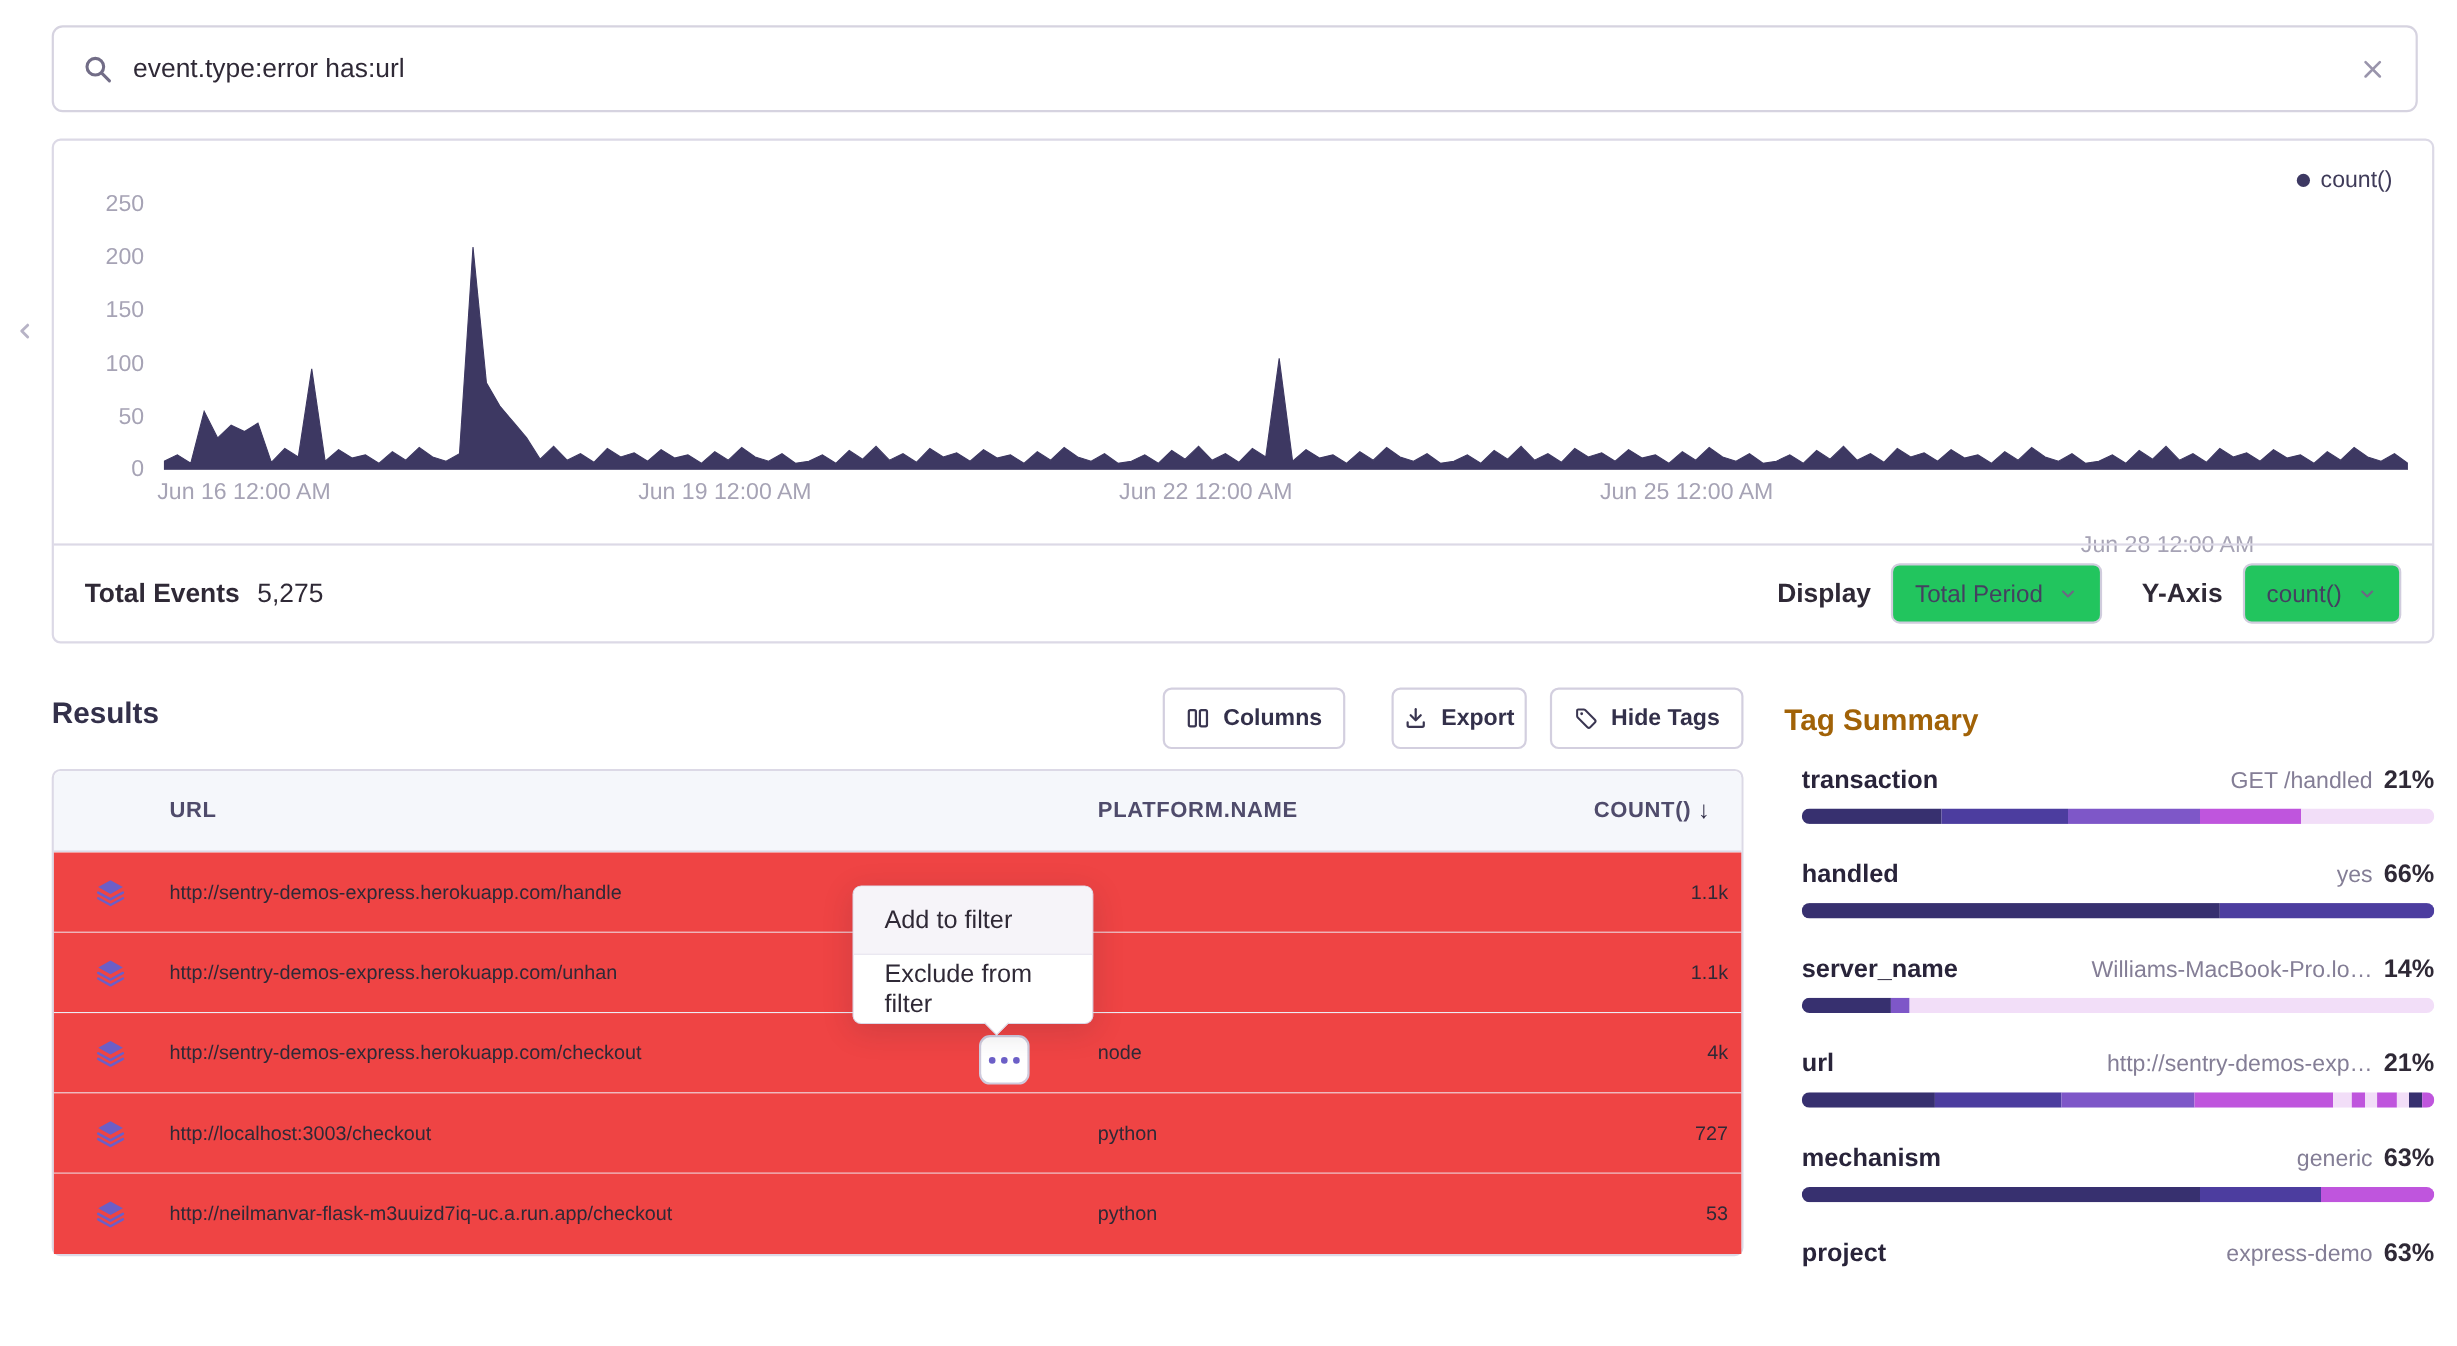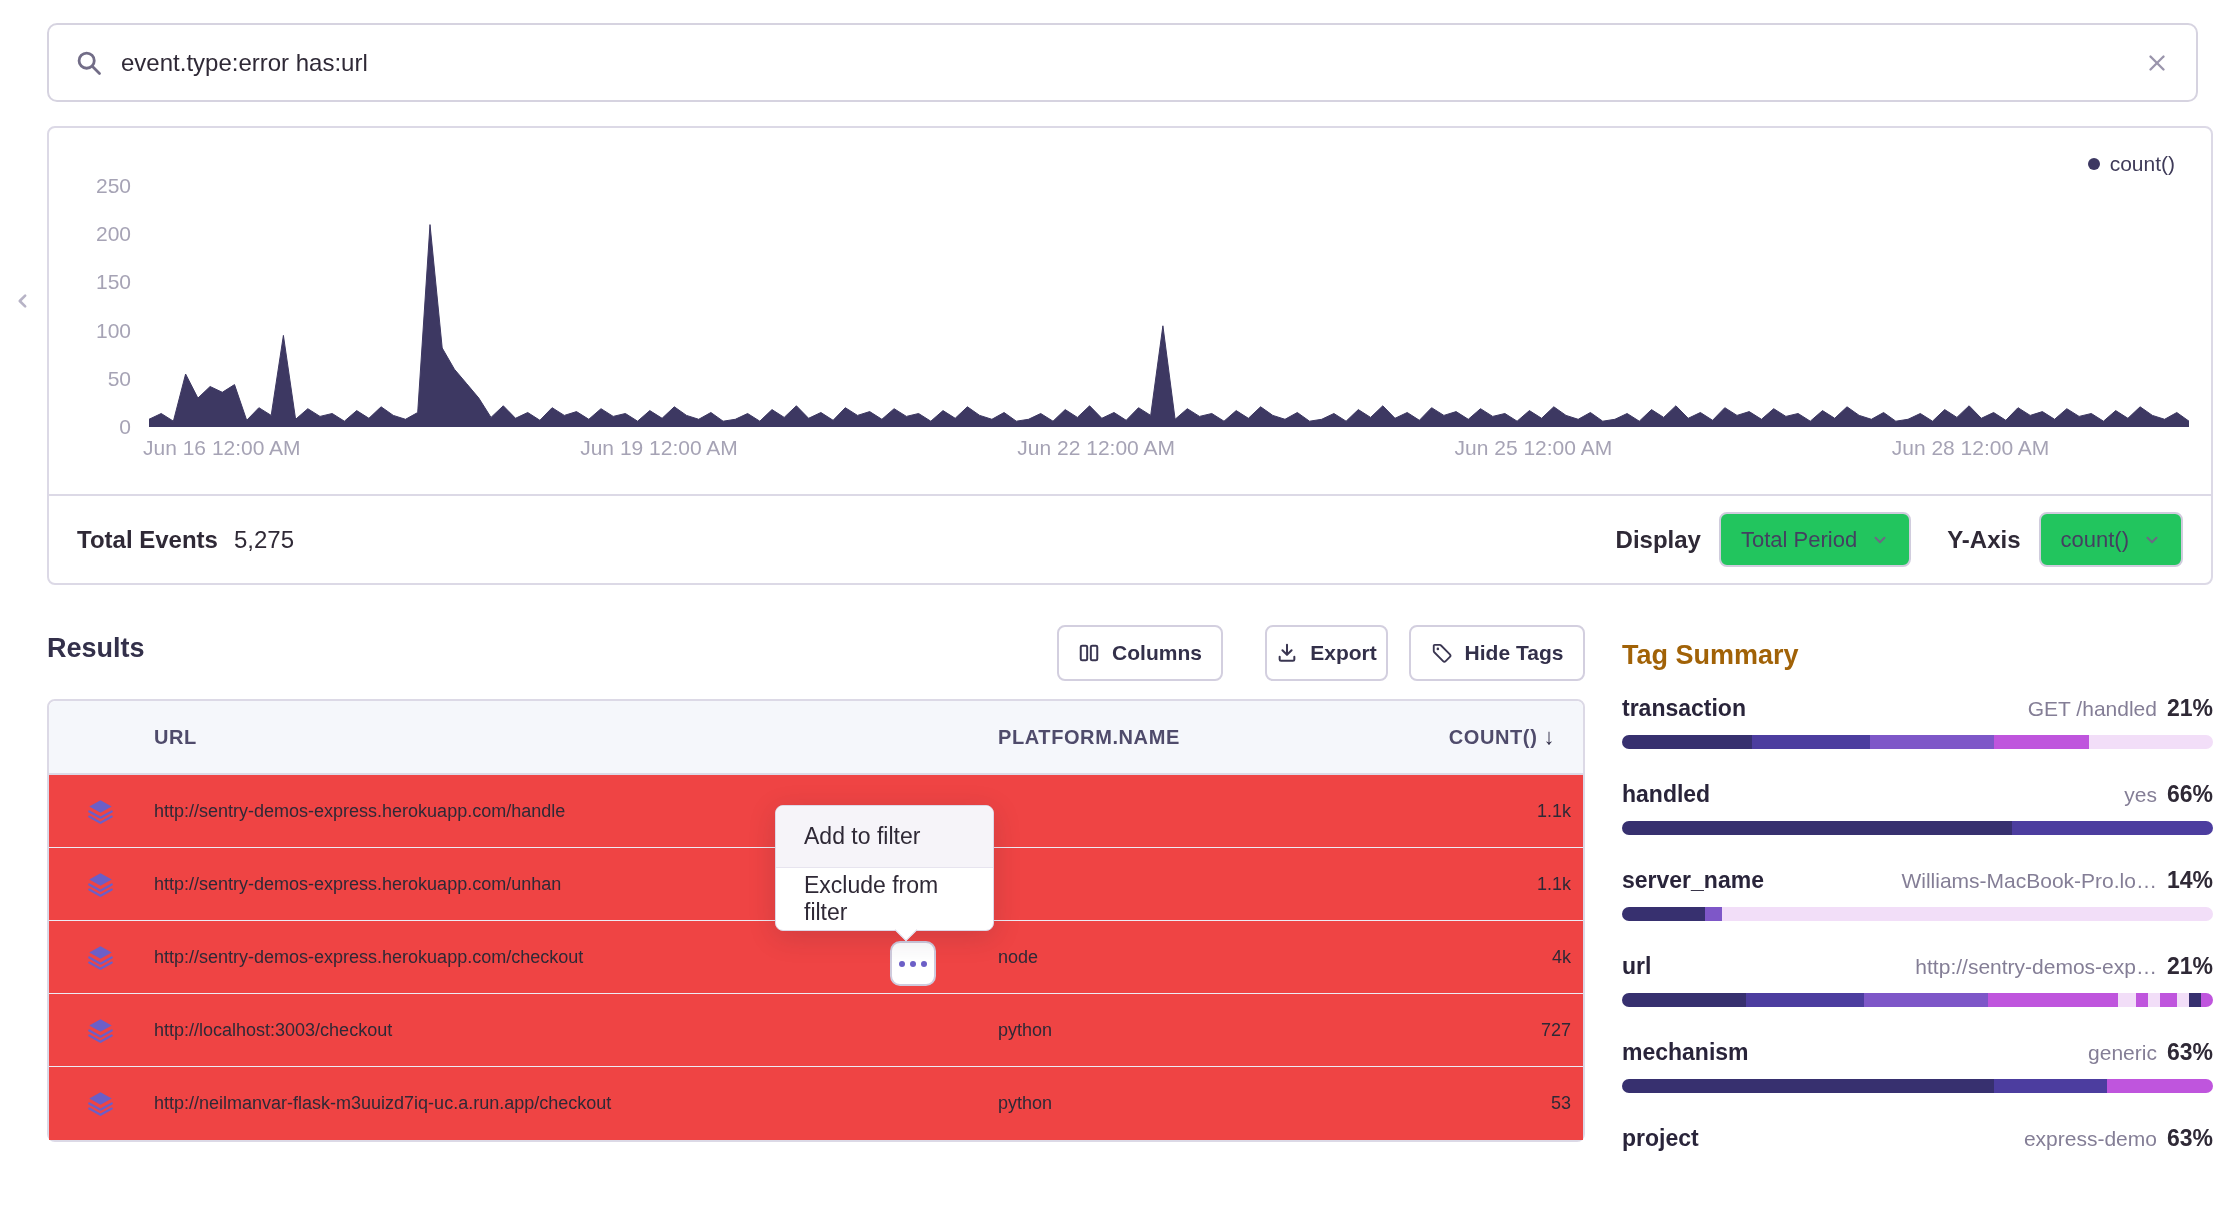--- a/index.html
+++ b/index.html
@@ -64,21 +64,21 @@
   .context-menu { position:absolute; left:775px; top:805px; width:219px; background:#fff;
     border:1px solid #dcd8e7; border-radius:8px; box-shadow:0 6px 28px rgba(43,34,51,0.16); z-index:20; overflow:hidden; }
   .menu-item { height:62px; display:flex; align-items:center; padding:0 28px; font-size:23px; color:#2f2936; cursor:pointer; }
   .menu-item.first { background:#f6f4f9; border-bottom:1px solid #e7e4ef; }
   .menu-notch { position:absolute; left:898px; top:922px; width:16px; height:16px; background:#fff;
     border-right:1px solid #dcd8e7; border-bottom:1px solid #dcd8e7; transform:rotate(45deg); z-index:21; }
 
   
   .tag-summary { position:absolute; left:1622px; top:640px; width:591px; }
   .tag-title { font-size:27px; font-weight:bold; color:#a16207; margin-bottom:24px; }
-  .tag-block { margin-bottom:32px; }
+  .tag-block { margin-bottom:32px;margin-left:16px; }
   .tag-head { display:flex; align-items:baseline; height:28px; }
   .tag-name { font-size:23px; font-weight:bold; color:#29243a; }
   .tag-spacer { flex:1; }
   .tag-value { font-size:21px; color:#847e96; margin-right:10px; white-space:nowrap; }
   .tag-pct { font-size:23px; font-weight:bold; color:#2f2936; }
   .tag-bar { margin-top:12px; height:14px; border-radius:7px; overflow:hidden; display:flex; cursor:pointer; }
   .tag-bar i { display:block; height:100%; }
 </style>
 </head>
 <body>
@@ -117,21 +117,21 @@
         <span style="top: 286px;">0</span>
       </div>
     <svg id="chart-svg" width="2040" height="260" viewBox="0 0 2040 260" preserveAspectRatio="none">
       <path id="chart-path" stroke-width="1" d="M0,260 L0.0,252.3 L12.2,246.5 L24.4,254.2 L36.6,207.0 L48.9,231.1 L61.1,219.5 L73.3,225.3 L85.5,217.6 L97.7,253.3 L109.9,240.7 L122.2,248.4 L134.4,168.4 L146.6,252.3 L158.8,241.7 L171.0,249.4 L183.2,246.5 L195.4,254.2 L207.7,243.6 L219.9,251.3 L232.1,239.8 L244.3,248.4 L256.5,252.3 L268.7,245.5 L281.0,57.6 L293.2,181.0 L305.4,202.2 L317.6,216.6 L329.8,231.1 L342.0,250.4 L354.3,238.8 L366.5,251.3 L378.7,245.5 L390.9,253.3 L403.1,240.7 L415.3,248.4 L427.5,244.6 L439.8,252.3 L452.0,241.7 L464.2,249.4 L476.4,246.5 L488.6,254.2 L500.8,243.6 L513.1,251.3 L525.3,239.8 L537.5,248.4 L549.7,252.3 L561.9,245.5 L574.1,254.2 L586.3,252.3 L598.6,246.5 L610.8,254.2 L623.0,242.6 L635.2,250.4 L647.4,238.8 L659.6,251.3 L671.9,245.5 L684.1,253.3 L696.3,240.7 L708.5,248.4 L720.7,244.6 L732.9,252.3 L745.1,241.7 L757.4,249.4 L769.6,246.5 L781.8,254.2 L794.0,243.6 L806.2,251.3 L818.4,239.8 L830.7,248.4 L842.9,252.3 L855.1,245.5 L867.3,254.2 L879.5,252.3 L891.7,246.5 L904.0,254.2 L916.2,242.6 L928.4,250.4 L940.6,238.8 L952.8,251.3 L965.0,245.5 L977.2,253.3 L989.5,240.7 L1001.7,248.4 L1013.9,158.8 L1026.1,252.3 L1038.3,241.7 L1050.5,249.4 L1062.8,246.5 L1075.0,254.2 L1087.2,243.6 L1099.4,251.3 L1111.6,239.8 L1123.8,248.4 L1136.0,252.3 L1148.3,245.5 L1160.5,254.2 L1172.7,252.3 L1184.9,246.5 L1197.1,254.2 L1209.3,242.6 L1221.6,250.4 L1233.8,238.8 L1246.0,251.3 L1258.2,245.5 L1270.4,253.3 L1282.6,240.7 L1294.9,248.4 L1307.1,244.6 L1319.3,252.3 L1331.5,241.7 L1343.7,249.4 L1355.9,246.5 L1368.1,254.2 L1380.4,243.6 L1392.6,251.3 L1404.8,239.8 L1417.0,248.4 L1429.2,252.3 L1441.4,245.5 L1453.7,254.2 L1465.9,252.3 L1478.1,246.5 L1490.3,254.2 L1502.5,242.6 L1514.7,250.4 L1526.9,238.8 L1539.2,251.3 L1551.4,245.5 L1563.6,253.3 L1575.8,240.7 L1588.0,248.4 L1600.2,244.6 L1612.5,252.3 L1624.7,241.7 L1636.9,249.4 L1649.1,246.5 L1661.3,254.2 L1673.5,243.6 L1685.7,251.3 L1698.0,239.8 L1710.2,248.4 L1722.4,252.3 L1734.6,245.5 L1746.8,254.2 L1759.0,252.3 L1771.3,246.5 L1783.5,254.2 L1795.7,242.6 L1807.9,250.4 L1820.1,238.8 L1832.3,251.3 L1844.6,245.5 L1856.8,253.3 L1869.0,240.7 L1881.2,248.4 L1893.4,244.6 L1905.6,252.3 L1917.8,241.7 L1930.1,249.4 L1942.3,246.5 L1954.5,254.2 L1966.7,243.6 L1978.9,251.3 L1991.1,239.8 L2003.4,248.4 L2015.6,252.3 L2027.8,245.5 L2040.0,254.2 L2040,260 Z" fill="#3d3862" stroke="#3d3862"></path>
     </svg>
     <div class="x-axis" id="x-axis">
         <span style="left: 62.828px;">Jun 16 12:00 AM</span>
         <span style="left: 500px;">Jun 19 12:00 AM</span>
         <span style="left: 937.172px;">Jun 22 12:00 AM</span>
         <span style="left: 1374.34px;">Jun 25 12:00 AM</span>
-        <span style="left: 1811.52px;">Jun 28 12:00 AM</span>
+        <span style="left: 1811.52px; margin-top: 48px;">Jun 28 12:00 AM</span>
       </div>
     <div class="chart-footer">
       <span class="tot-label">Total Events</span>
       <span class="tot-value">5,275</span>
       <span class="footer-spacer"></span>
       <span class="ctl-label">Display</span>
       <div class="dropdown">
         <span>Total Period</span>
         <svg width="18" height="18" viewBox="0 0 24 24" fill="none" stroke="#6d6884" stroke-width="2.6" stroke-linecap="round" stroke-linejoin="round">
             <polyline points="6,9 12,15 18,9"></polyline>

